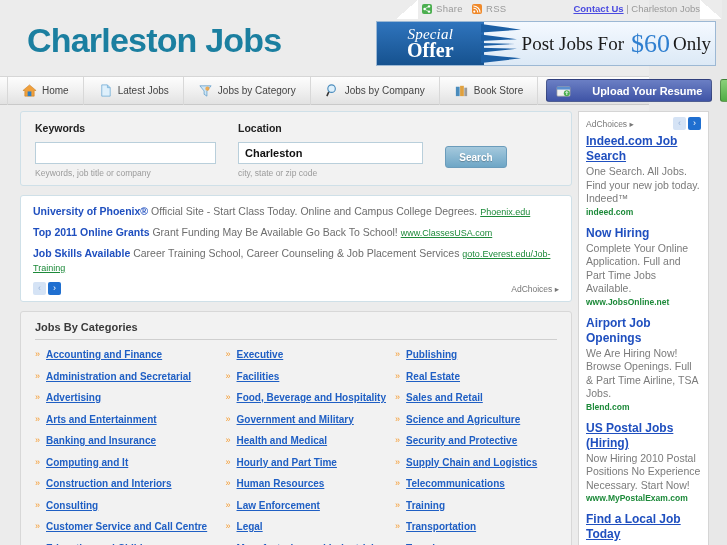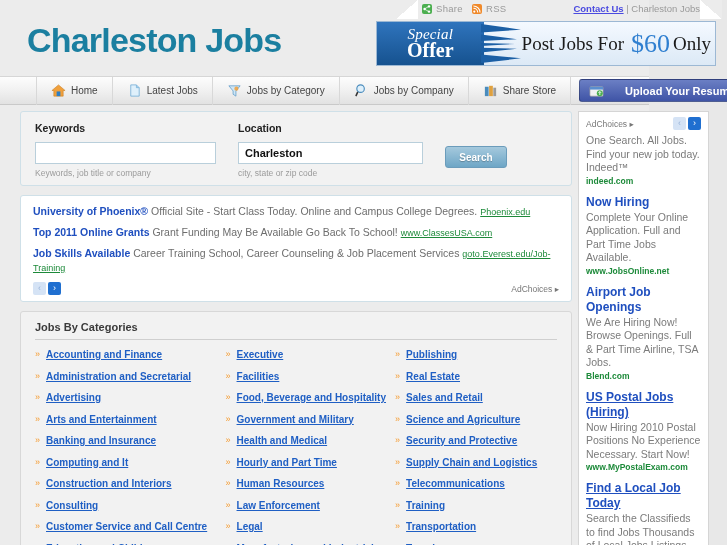--- a/index.html
+++ b/index.html
@@ -109,21 +109,21 @@
     border-bottom: 1px solid #c9c9c9;
     display: flex; align-items: center;
   }
   .nav-item {
     display: flex; align-items: center; gap: 5px;
     height: 28px; padding: 0 14px;
     border-right: 1px solid #d8d8d8;
     color: #444; font-size: 10px; white-space: nowrap;
     cursor: pointer;
   }
-  .nav-item:first-child { margin-left: 36px; border-left: 1px solid #d8d8d8; }
+  .nav-item:first-child { margin-left: 7px; border-left: 1px solid #d8d8d8; }
   .nav-ico { width: 15px; height: 15px; display: block; }
   .nav-cta {
     display: flex; align-items: center; gap: 21px;
     height: 23px; padding: 0 9px; margin-left: 8px;
     border-radius: 3px; color: #fff;
     font-size: 11px; font-weight: bold; white-space: nowrap;
     cursor: pointer; border: 1px solid rgba(0,0,0,.25);
   }
   .cta-blue  { background: linear-gradient(to bottom, #6b7fc4, #3f54a6); }
   .cta-green { background: linear-gradient(to bottom, #8bd07a, #52ad45); }
@@ -323,21 +323,21 @@
       </svg>
       <span>Jobs by Company</span>
     </div>
 
     <div class="nav-item">
       <svg class="nav-ico" viewBox="0 0 16 16">
         <rect x="2" y="4" width="4" height="10" fill="#4a8cbd"></rect>
         <rect x="6.5" y="3" width="4" height="11" fill="#e0a13f"></rect>
         <rect x="11" y="5" width="3" height="9" fill="#9b9b9b"></rect>
       </svg>
-      <span>Share Store</span>
+      <span>Book Store</span>
     </div>
 
     <div class="nav-cta cta-blue">
       <svg class="nav-ico" viewBox="0 0 16 16">
         <rect x="1" y="4" width="14" height="10" rx="1" fill="#f2f2f2" stroke="#9a9a9a" stroke-width=".7"></rect>
         <rect x="1" y="4" width="14" height="3" fill="#5a8fd0"></rect>
         <circle cx="11.5" cy="11" r="3.2" fill="#4caf50"></circle>
         <path d="M11.5 9.2 v3.6 M10.1 10.5 l1.4-1.4 1.4 1.4" stroke="#fff" stroke-width=".9" fill="none"></path>
       </svg>
       <span>Upload Your Resume</span>
@@ -544,20 +544,21 @@
             <span>AdChoices</span>
             <span>▸</span>
           </div>
           <div class="arrows">
             <div class="arrow-btn off">‹</div>
             <div class="arrow-btn on">›</div>
           </div>
         </div>
 
         <div class="side-ad">
+          <a class="t">Indeed.com Job Search</a>
           <div class="d">One Search. All Jobs. Find your new job today. Indeed™</div>
           <div class="u">indeed.com</div>
         </div>
         <div class="side-ad">
           <a class="t nound">Now Hiring</a>
           <div class="d">Complete Your Online Application. Full and Part Time Jobs Available.</div>
           <div class="u">www.JobsOnline.net</div>
         </div>
         <div class="side-ad">
           <a class="t nound">Airport Job Openings</a>

